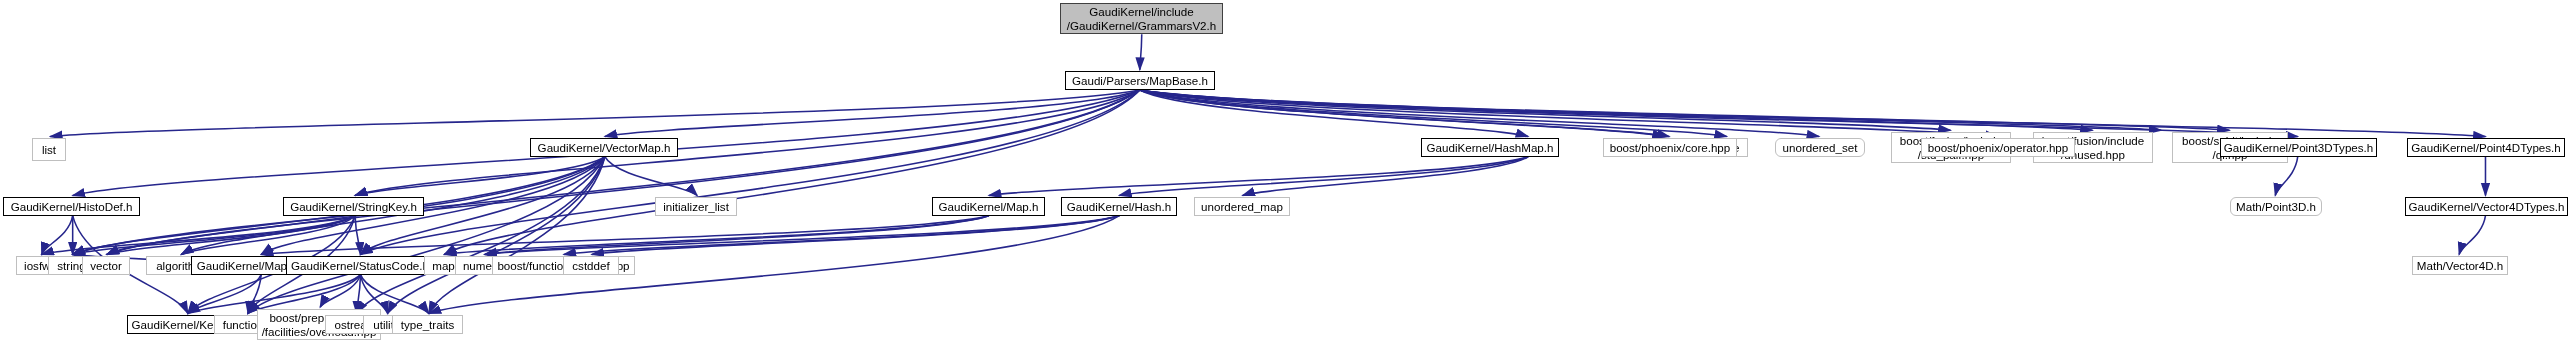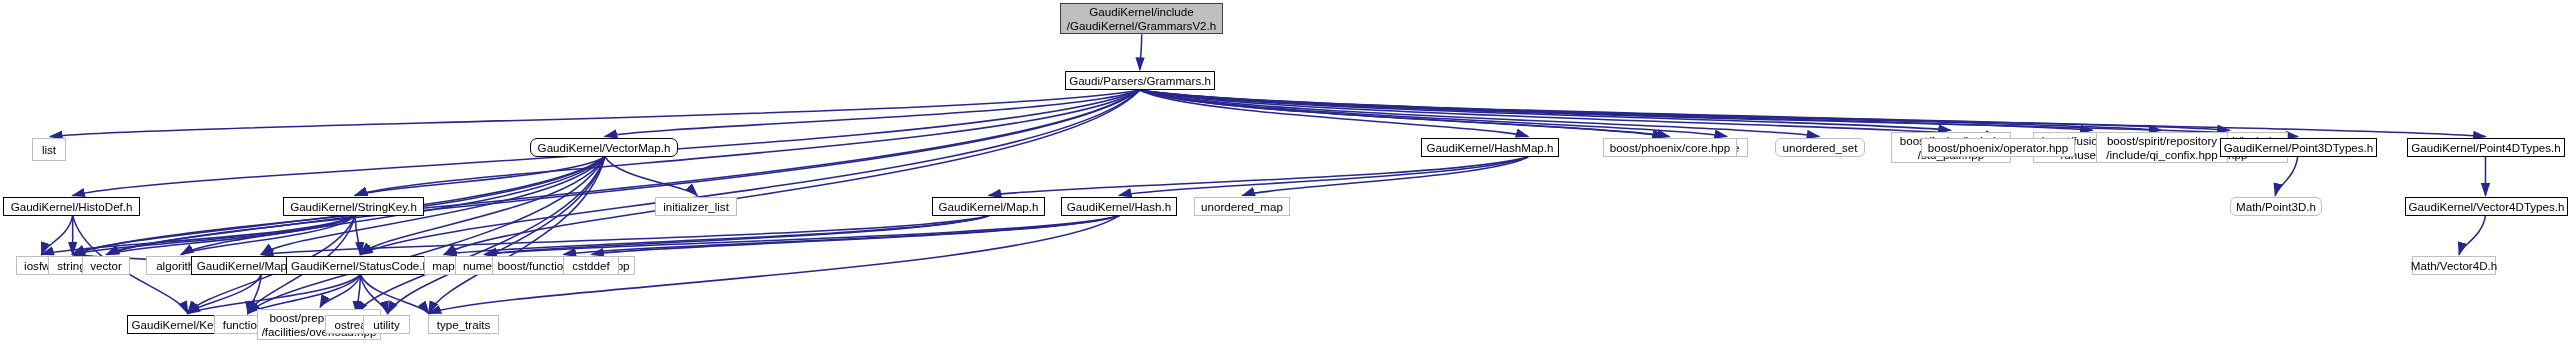--- a/index.html
+++ b/index.html
@@ -84,59 +84,57 @@
         <path d="M463,354 C467.2,381.5 494.5,391.5 498,404" marker-end="url(#ah)" stroke="#26268c"></path>
         <path d="M463,354 C473.56,381.5 542.2,391.5 551,404" marker-end="url(#ah)" stroke="#26268c"></path>
         <path d="M463,354 C418.48,339.7 129.1,334.5 92,328" marker-end="url(#ah)" stroke="#26268c"></path>
         <path d="M2960,202 C2956.52,229.5 2933.9,239.5 2931,252" marker-end="url(#ah)" stroke="#26268c"></path>
         <path d="M3202,202 C3202,229.5 3202,239.5 3202,252" marker-end="url(#ah)" stroke="#26268c"></path>
         <path d="M3202,278 C3197.92,305.5 3171.4,315.5 3168,328" marker-end="url(#ah)" stroke="#26268c"></path>
       </g>
   </svg>
 <div class="node root" style="left: 1060px; top: 3.1px; width: 163px; height: 31px;">GaudiKernel/include
 /GaudiKernel/GrammarsV2.h</div>
-    <div class="node hdr" style="left: 1065px; top: 71px; width: 150px; height: 18.6px;">Gaudi/Parsers/Grammars.h</div>
+    <div class="node hdr" style="left: 1065px; top: 71px; width: 150px; height: 18.6px;">Gaudi/Parsers/MapBase.h</div>
     <div class="node" style="left: 32px; top: 138px; width: 34px; height: 23px;">list</div>
-    <div class="node hdr" style="left: 530px; top: 138px; width: 148px; height: 18.6px; border-radius: 7px;">GaudiKernel/VectorMap.h</div>
+    <div class="node hdr" style="left: 530px; top: 138px; width: 148px; height: 18.6px;">GaudiKernel/VectorMap.h</div>
     <div class="node hdr" style="left: 1421px; top: 138px; width: 138px; height: 18.6px;">GaudiKernel/HashMap.h</div>
     <div class="node" style="left: 1648px; top: 138px; width: 34px; height: 18.6px;">set</div>
     <div class="node" style="left: 1706px; top: 138px; width: 42px; height: 18.6px;">tuple</div>
     <div class="node" style="left: 1775px; top: 138px; width: 90px; height: 18.6px; border-radius: 6px;">unordered_set</div>
     <div class="node" style="left: 1891px; top: 132px; width: 120px; height: 31px;">boost/fusion/include
 /std_pair.hpp</div>
     <div class="node" style="left: 2033px; top: 132px; width: 120px; height: 31px;">boost/fusion/include
 /unused.hpp</div>
     <div class="node" style="left: 2172px; top: 132px; width: 116px; height: 31px;">boost/spirit/include
 /qi.hpp</div>
     <div class="node" style="left: 1603px; top: 138px; width: 134px; height: 18.6px;">boost/phoenix/core.hpp</div>
     <div class="node" style="left: 1921px; top: 138px; width: 154px; height: 18.6px;">boost/phoenix/operator.hpp</div>
-    <div class="node" style="left: 2096px; top: 132px; width: 132px; height: 31px;">boost/spirit/repository
-/include/qi_confix.hpp</div>
     <div class="node hdr" style="left: 2220px; top: 138px; width: 157px; height: 18.6px;">GaudiKernel/Point3DTypes.h</div>
     <div class="node hdr" style="left: 2407px; top: 138px; width: 158px; height: 18.6px;">GaudiKernel/Point4DTypes.h</div>
     <div class="node hdr" style="left: 3.1px; top: 197px; width: 137px; height: 18.6px; text-align: center;">GaudiKernel/HistoDef.h</div>
     <div class="node hdr" style="left: 283px; top: 197px; width: 141px; height: 18.6px;">GaudiKernel/StringKey.h</div>
     <div class="node" style="left: 655px; top: 197px; width: 82px; height: 18.6px;">initializer_list</div>
     <div class="node hdr" style="left: 932px; top: 197px; width: 113px; height: 18.6px;">GaudiKernel/Map.h</div>
     <div class="node hdr" style="left: 1061px; top: 197px; width: 116px; height: 18.6px;">GaudiKernel/Hash.h</div>
     <div class="node" style="left: 1194px; top: 197px; width: 96px; height: 18.6px;">unordered_map</div>
     <div class="node" style="left: 2230px; top: 197px; width: 92px; height: 18.6px; border-radius: 6px;">Math/Point3D.h</div>
     <div class="node hdr" style="left: 2405px; top: 197px; width: 163px; height: 18.6px;">GaudiKernel/Vector4DTypes.h</div>
     <div class="node" style="left: 15.5px; top: 256px; width: 50px; height: 18.6px;">iosfwd</div>
     <div class="node" style="left: 48px; top: 256px; width: 47px; height: 18.6px;">string</div>
     <div class="node" style="left: 82px; top: 256px; width: 48px; height: 18.6px;">vector</div>
     <div class="node" style="left: 146px; top: 256px; width: 68px; height: 18.6px;">algorithm</div>
     <div class="node hdr" style="left: 191px; top: 256px; width: 138px; height: 18.6px;">GaudiKernel/MapBase.h</div>
     <div class="node hdr" style="left: 286px; top: 256px; width: 148px; height: 18.6px;">GaudiKernel/StatusCode.h</div>
     <div class="node" style="left: 424px; top: 256px; width: 39px; height: 18.6px;">map</div>
     <div class="node" style="left: 455px; top: 256px; width: 57px; height: 18.6px;">numeric</div>
     <div class="node" style="left: 492px; top: 256px; width: 143px; height: 18.6px;">boost/functional/hash.hpp</div>
     <div class="node" style="left: 563px; top: 256px; width: 56px; height: 18.6px;">cstddef</div>
-    <div class="node" style="left: 2412px; top: 256px; width: 84px; height: 18.6px;">Math/Vector4D.h</div>
+    <div class="node" style="left: 2412px; top: 256px; width: 96px; height: 18.6px;">Math/Vector4D.h</div>
     <div class="node hdr" style="left: 127px; top: 315px; width: 120px; height: 18.6px;">GaudiKernel/Kernel.h</div>
     <div class="node" style="left: 214px; top: 315px; width: 67px; height: 18.6px;">functional</div>
     <div class="node" style="left: 257px; top: 309px; width: 124px; height: 31px;">boost/preprocessor
 /facilities/overload.hpp</div>
     <div class="node" style="left: 325px; top: 315px; width: 61px; height: 18.6px;">ostream</div>
     <div class="node" style="left: 363px; top: 315px; width: 47px; height: 18.6px;">utility</div>
-    <div class="node" style="left: 392px; top: 315px; width: 71px; height: 18.6px; margin-left: 36px;">type_traits</div>
+    <div class="node" style="left: 392px; top: 315px; width: 71px; height: 18.6px;">type_traits</div>
   </div>
 
 
 </body></html>

